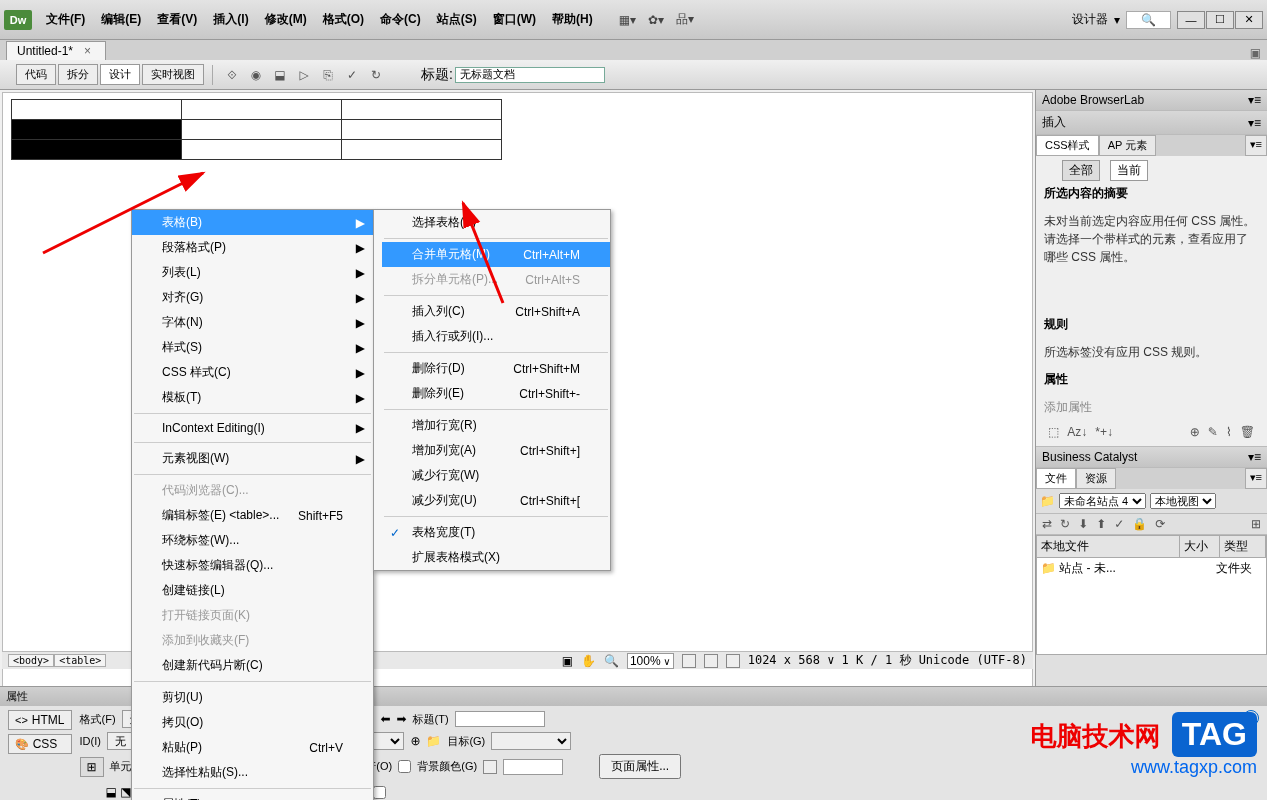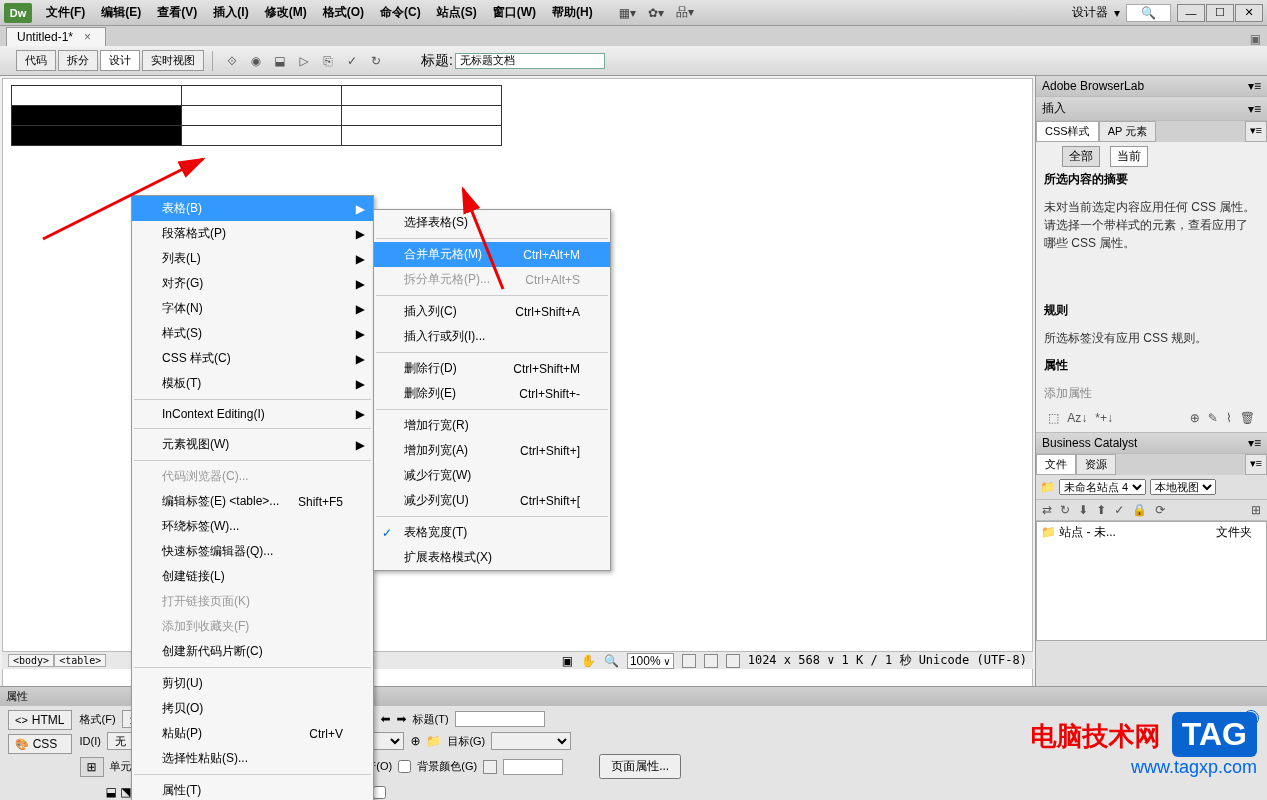--- a/index.html
+++ b/index.html
@@ -1,17 +1,17 @@
 <!DOCTYPE html>
 <html><head>
 <meta charset="utf-8">
 <style>
 * { box-sizing: border-box; margin: 0; padding: 0; font-family: "Microsoft YaHei", "SimSun", Arial, sans-serif; font-size: 12px; }
 body { background: #f0f0f0; width: 1267px; height: 800px; overflow: hidden; position: relative; }
-.topbar { height: 26px; background: linear-gradient(#e3e3e3,#c8c8c8); border-bottom: 1px solid #999; display: flex; align-items: center; padding: 0 4px; }
+.topbar { height: 40px; background: linear-gradient(#e3e3e3,#c8c8c8); border-bottom: 1px solid #999; display: flex; align-items: center; padding: 0 4px; }
 .logo { width: 28px; height: 20px; background: #4b8b3b; color: #fff; font-weight: bold; display: flex; align-items: center; justify-content: center; font-size: 11px; border-radius: 2px; margin-right: 8px; }
 .menubar { display: flex; gap: 4px; }
 .menubar span { padding: 2px 6px; cursor: pointer; font-weight: bold; }
 .top-icons { margin-left: 20px; display: flex; gap: 12px; align-items: center; color: #444; }
 .top-icons span { cursor: pointer; }
 .topright { margin-left: auto; display: flex; align-items: center; gap: 6px; }
 .winbtns { display: flex; gap: 1px; }
 .winbtns div { width: 28px; height: 18px; border: 1px solid #888; background: #e0e0e0; display: flex; align-items: center; justify-content: center; font-size: 11px; cursor: pointer; }
 .tabbar { height: 20px; background: #d0d0d0; display: flex; align-items: flex-end; padding-left: 6px; }
 .doctab { background: #f5f5f5; border: 1px solid #999; border-bottom: none; padding: 2px 14px 2px 10px; font-size: 11px; position: relative; }
@@ -29,21 +29,21 @@
 .designtable td { border: 1px solid #333; height: 20px; }
 .selcell { background: #000; }
 .ctxmenu { position: absolute; background: #f6f6f6; border: 1px solid #999; box-shadow: 2px 2px 4px rgba(0,0,0,0.3); font-size: 12px; z-index: 100; }
 .ctxmenu .mi { display: flex; align-items: center; padding: 4px 30px 4px 30px; cursor: pointer; position: relative; white-space: nowrap; }
 .ctxmenu .mi.hl { background: #3399ff; color: #fff; }
 .ctxmenu .mi.dis { color: #999; }
 .ctxmenu .mi .arr { position: absolute; right: 8px; }
 .ctxmenu .mi .shc { position: absolute; right: 30px; color: inherit; }
 .ctxmenu .msep { height: 1px; background: #ccc; margin: 3px 2px; }
 .ctxmenu .chk { position: absolute; left: 8px; color: #06c; }
-.submenu { left: 370px; top: 130px; width: 238px; }
+.submenu { left: 370px; top: 116px; width: 238px; padding-left: 8px; }
 .menu1 { left: 128px; top: 116px; width: 243px; }
 .arrowsvg { position: absolute; pointer-events: none; z-index: 200; }
 .statusbar { height: 18px; background: #e8e8e8; border-top: 1px solid #bbb; display: flex; align-items: center; font-size: 11px; padding: 0 6px; position: absolute; left: 2px; right: 234px; bottom: 131px; }
 .tagchain { display: flex; gap: 0; }
 .tagchain span { border: 1px solid #aaa; padding: 0 4px; background: #f4f4f4; cursor: pointer; font-family: monospace; font-size: 10px; }
 .statusright { margin-left: auto; display: flex; gap: 8px; align-items: center; }
 .rightpanel { width: 232px; background: #e0e0e0; border-left: 1px solid #999; display: flex; flex-direction: column; font-size: 11px; }
 .rp-section { border-bottom: 1px solid #bbb; }
 .rp-head { background: linear-gradient(#d8d8d8,#c4c4c4); padding: 3px 6px; font-size: 11px; display: flex; align-items: center; }
 .rp-head .exp { margin-left: auto; cursor: pointer; }
@@ -385,20 +385,25 @@
         <span>⇄</span>
         <span>↻</span>
         <span>⬇</span>
         <span>⬆</span>
         <span>✓</span>
         <span>🔒</span>
         <span>⟳</span>
         <span style="margin-left:auto">⊞</span>
       </div>
       <div class="rp-files">
+        <div class="rp-files-h">
+          <span style="flex:1">本地文件</span>
+          <span style="width:40px">大小</span>
+          <span style="width:46px">类型</span>
+        </div>
         <div class="rp-files-row">
           <span style="flex:1">📁 <span>站点 - 未...</span></span>
           <span style="width:40px"></span>
           <span style="width:46px">文件夹</span>
         </div>
       </div>
     </div>
   </div>
 </div>
 

